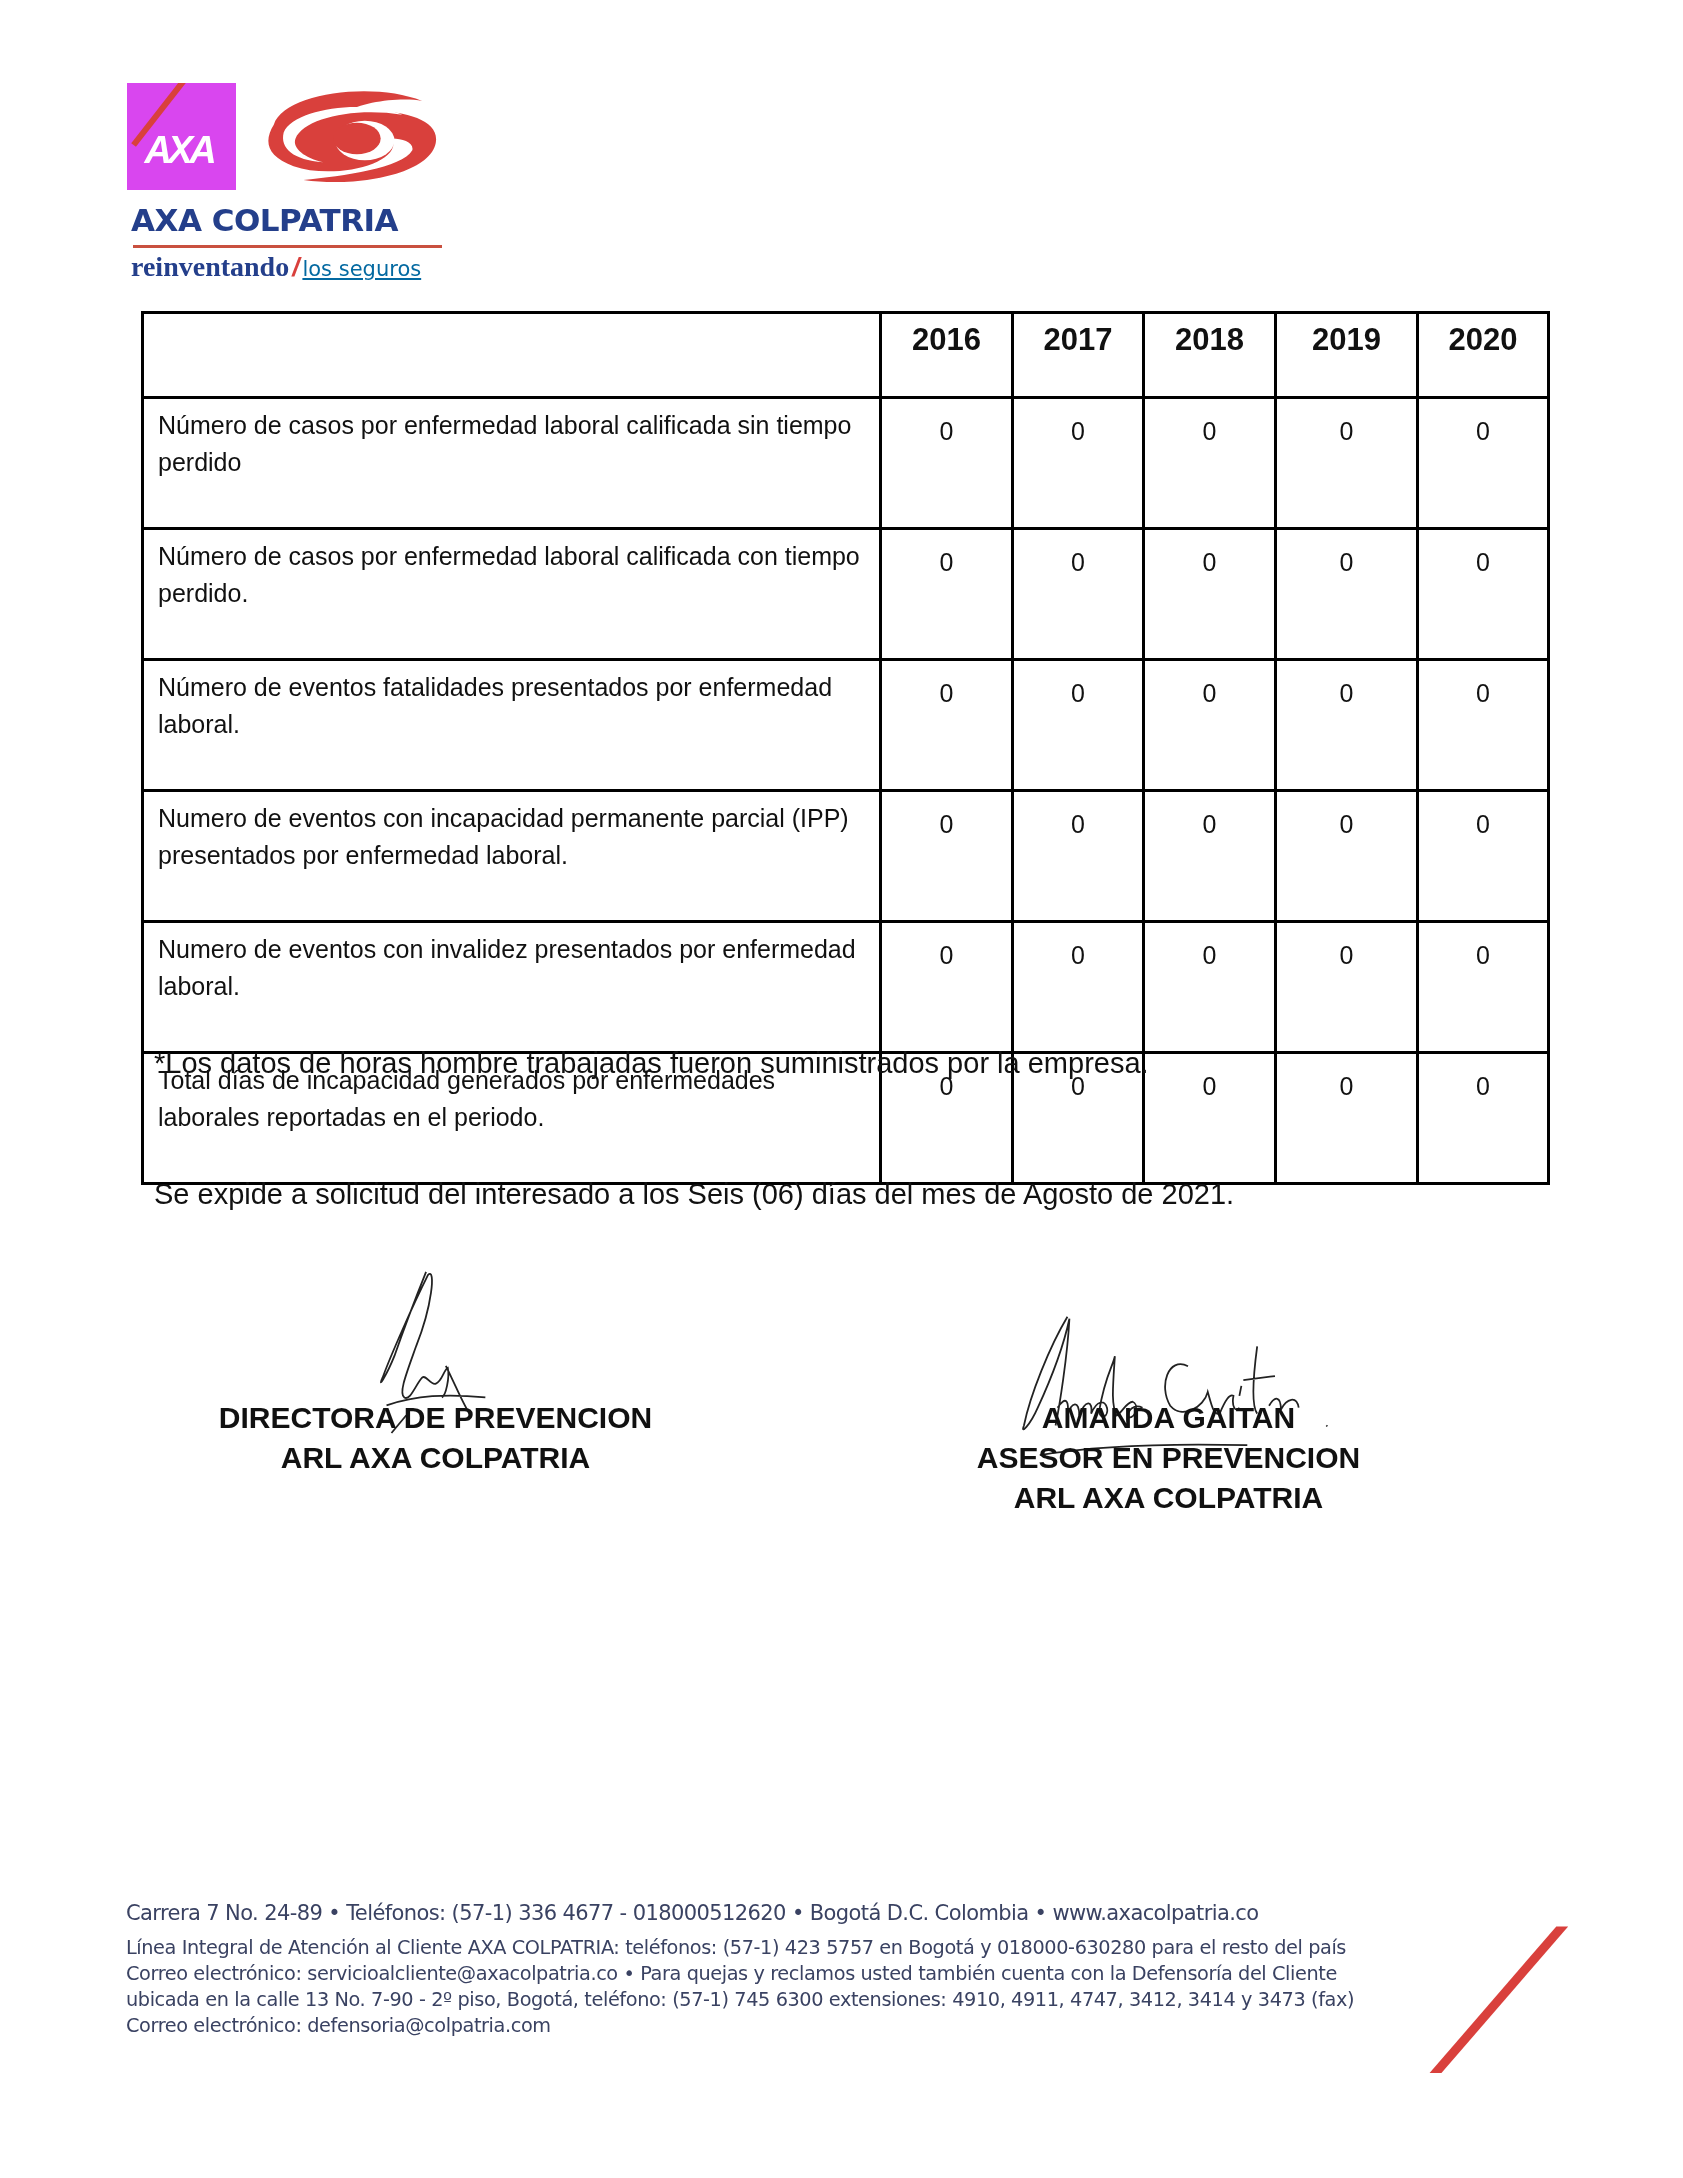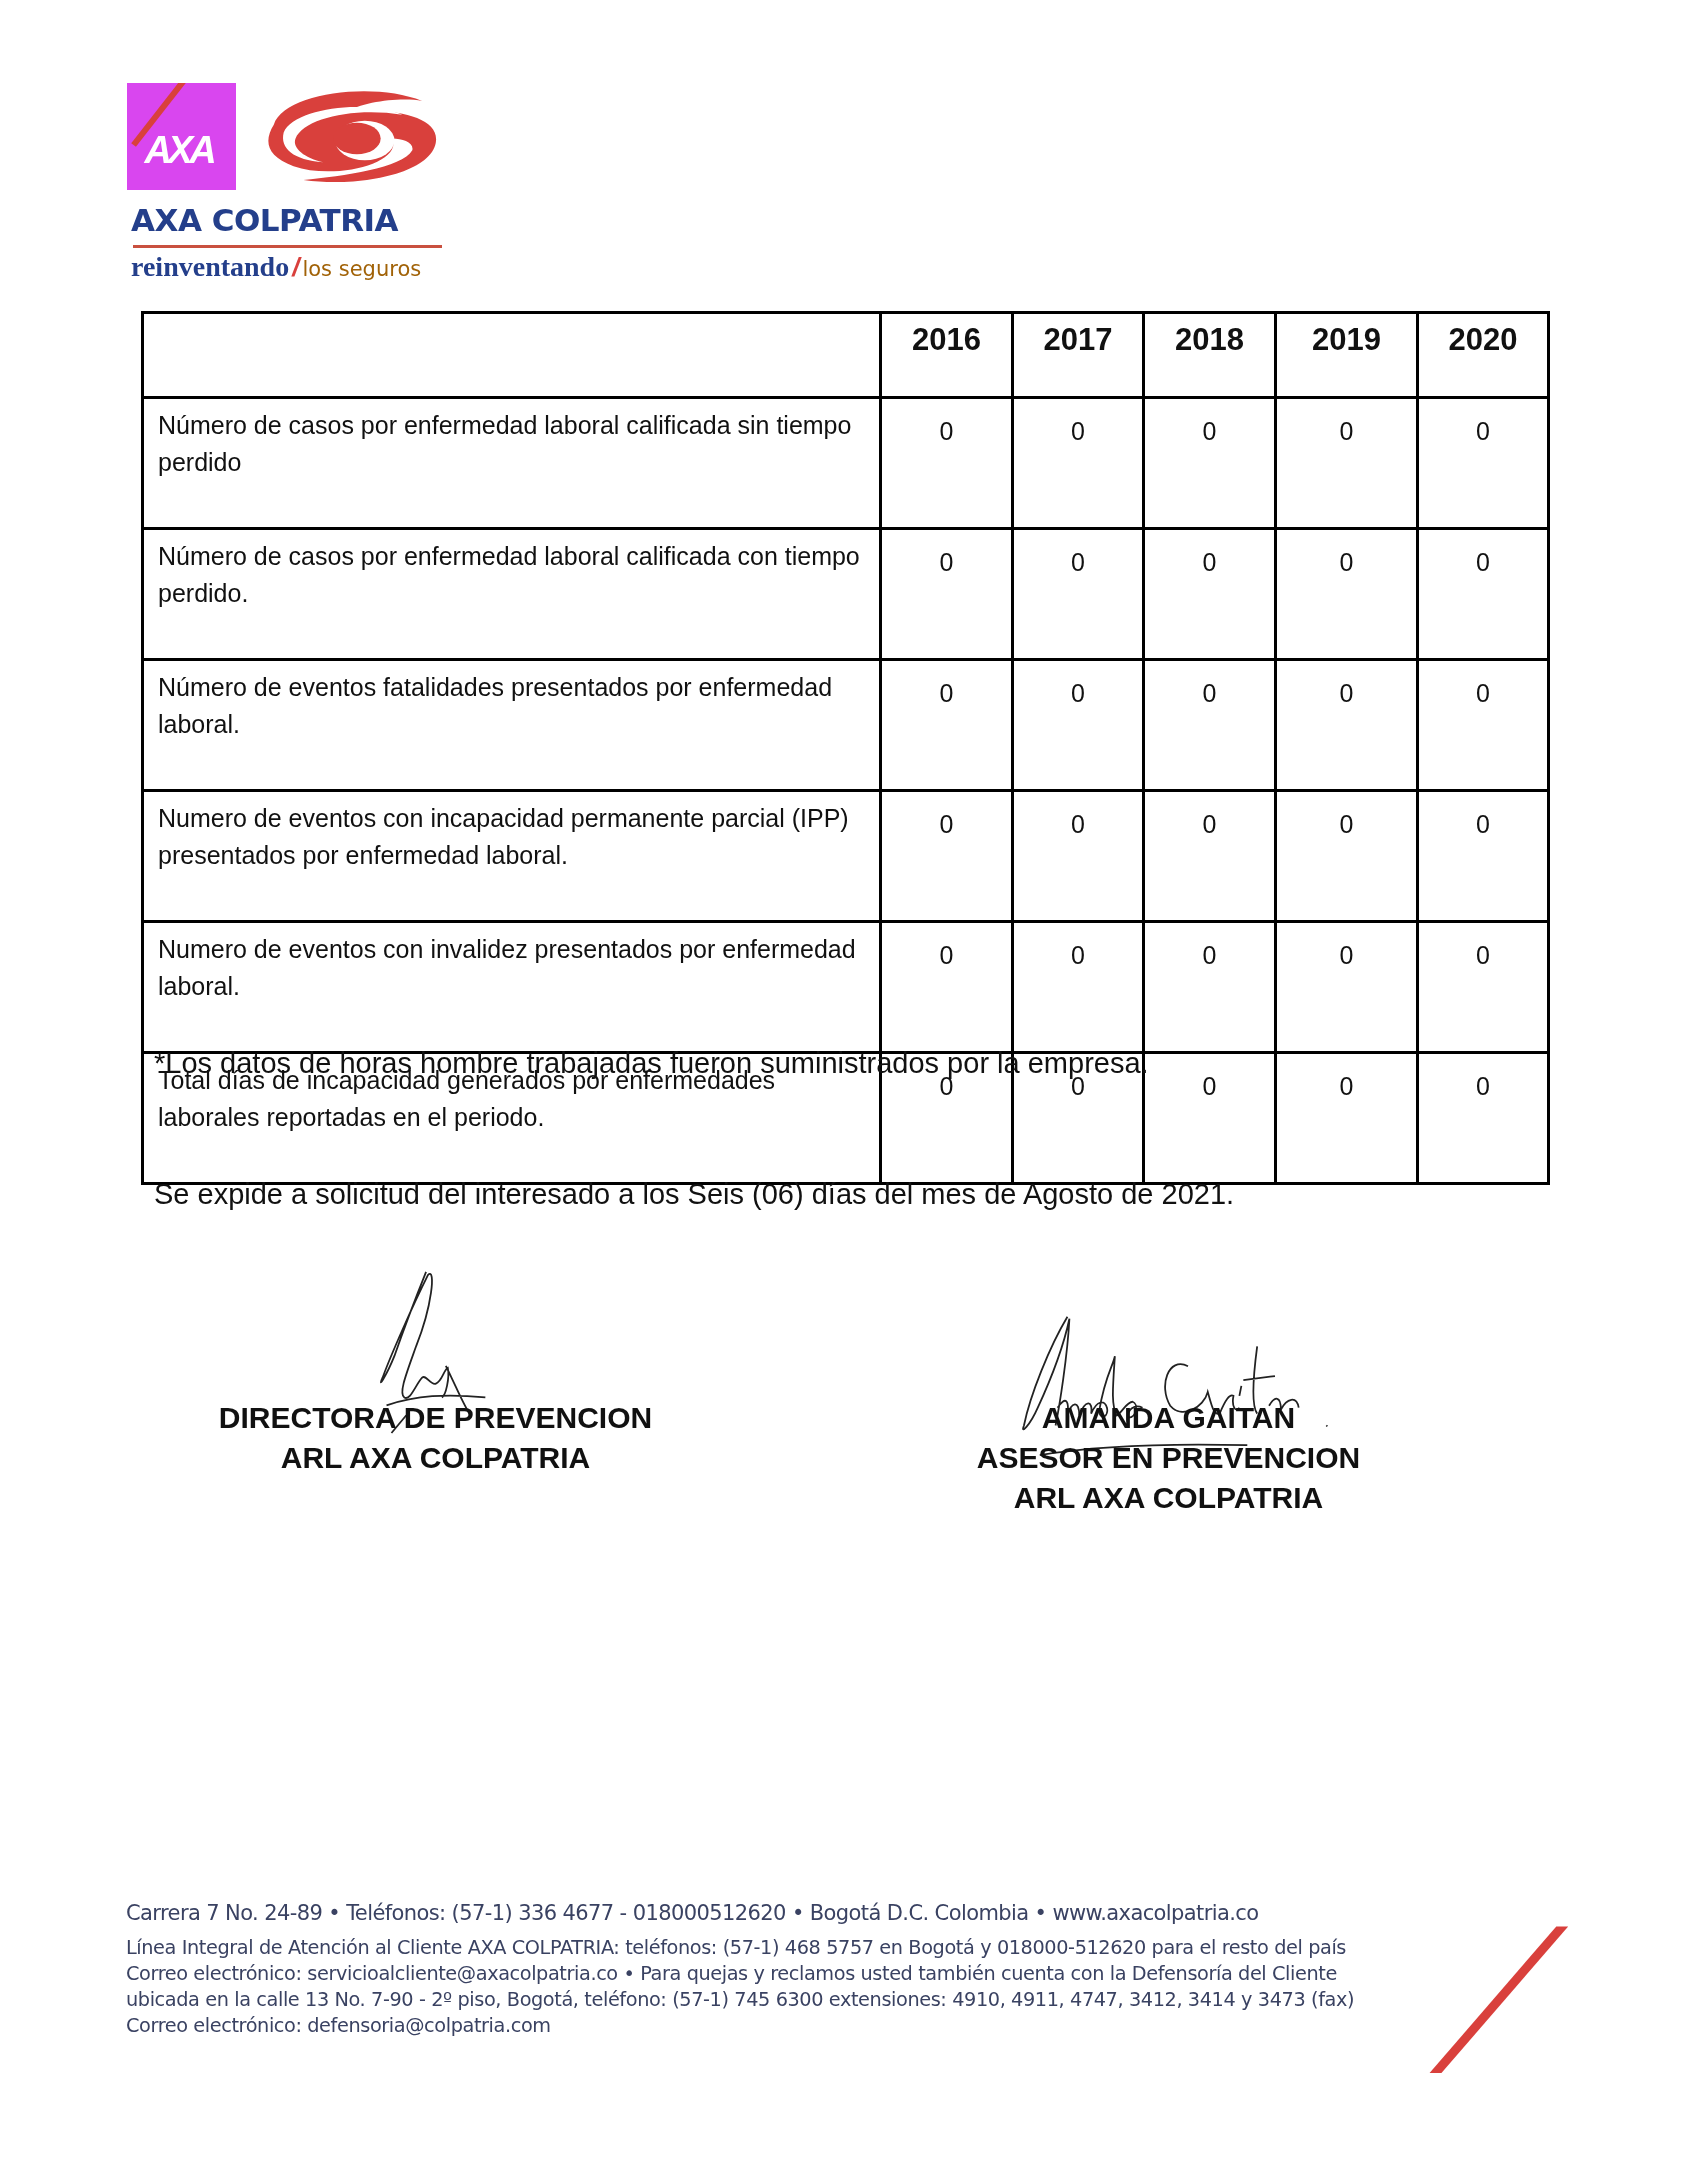--- a/index.html
+++ b/index.html
@@ -9,21 +9,21 @@
   .logo { position: absolute; left: 127px; top: 83px; width: 327px; height: 203px; }
   .logo-axa-box { position: absolute; left: 0; top: 0; width: 109px; height: 107px; background: #d946ef; overflow: hidden; }
   .logo-axa-slash { position: absolute; left: 59px; top: -10px; width: 6px; height: 89px; background: #d9403c; transform: rotate(38deg); transform-origin: top left; }
   .logo-axa-text { position: absolute; left: 2px; bottom: 18px; width: 99px; text-align: center; font-family: "Liberation Sans", sans-serif; font-style: italic; font-weight: bold; font-size: 38px; color: #ffffff; letter-spacing: -4px; }
   .logo-swirl { position: absolute; left: 127px; top: 2px; width: 186px; height: 107px; }
   .logo-name { position: absolute; left: 4px; top: 119px; font-family: "DejaVu Sans", sans-serif; font-weight: bold; font-size: 31px; color: #243f8b; letter-spacing: -0.5px; white-space: nowrap; }
   .logo-rule { position: absolute; left: 6px; top: 162px; width: 309px; height: 3px; background: #c9503f; }
   .logo-tagline { position: absolute; left: 4px; top: 168px; font-size: 22px; white-space: nowrap; color: #243f8b; }
   .logo-tagline .bold { font-family: Liberation Serif, serif; font-weight: bold; font-size: 28px; }
   .logo-tagline .slash { color: #d9403c; font-weight: bold; font-size: 26px; margin: 0 3px; font-style: italic; }
-  .logo-tagline .light { font-family: "DejaVu Sans", sans-serif; font-size: 21px; color: #a16207; }
+  .logo-tagline .light { font-family: "DejaVu Sans", sans-serif; font-size: 21px; color: #0369a1; text-decoration: underline; }
 
   
   .data-table { position: absolute; left: 141px; top: 311px; width: 1404px; border-collapse: collapse; table-layout: fixed; }
   .data-table td, .data-table th { border: 3px solid #000; padding: 11px; }
   .data-table th { height: 63px; font-family: "Liberation Sans", sans-serif; font-weight: bold; font-size: 31px; text-align: center; vertical-align: top; padding-top: 8px; letter-spacing: 0px; }
   .data-table td { height: 99px; vertical-align: top; }
   .label-cell { font-size: 25px; line-height: 37px; padding: 8px 14px 0 14px !important; color: #111; }
   .value-cell { text-align: center; font-size: 25px; padding-top: 18px !important; color: #111; }
   col.c-label { width: 738px; }
   col.c-2016 { width: 132px; }
@@ -159,21 +159,21 @@
 </div>
 <div class="signature sig-right">
   <div>AMANDA GAITAN</div>
   <div>ASESOR EN PREVENCION</div>
   <div>ARL AXA COLPATRIA</div>
 </div>
 
 <div class="footer">
   <div class="footer-line1">Carrera 7 No. 24-89 • Teléfonos: (57-1) 336 4677 - 018000512620 • Bogotá D.C. Colombia • www.axacolpatria.co</div>
   <div class="footer-block">
-    <div>Línea Integral de Atención al Cliente AXA COLPATRIA: teléfonos: (57-1) 468 5757 en Bogotá y 018000-512620 para el resto del país</div>
+    <div>Línea Integral de Atención al Cliente AXA COLPATRIA: teléfonos: (57-1) 423 5757 en Bogotá y 018000-630280 para el resto del país</div>
     <div>Correo electrónico: servicioalcliente@axacolpatria.co • Para quejas y reclamos usted también cuenta con la Defensoría del Cliente</div>
     <div>ubicada en la calle 13 No. 7-90 - 2º piso, Bogotá, teléfono: (57-1) 745 6300 extensiones: 4910, 4911, 4747, 3412, 3414 y 3473 (fax)</div>
     <div>Correo electrónico: defensoria@colpatria.com</div>
   </div>
 </div>
 <svg class="footer-slash" viewBox="0 0 1700 2200">
   <polygon points="1572,1946 1584,1946 1456,2094 1444,2094" fill="#d9403c"></polygon>
 </svg>
 
 

